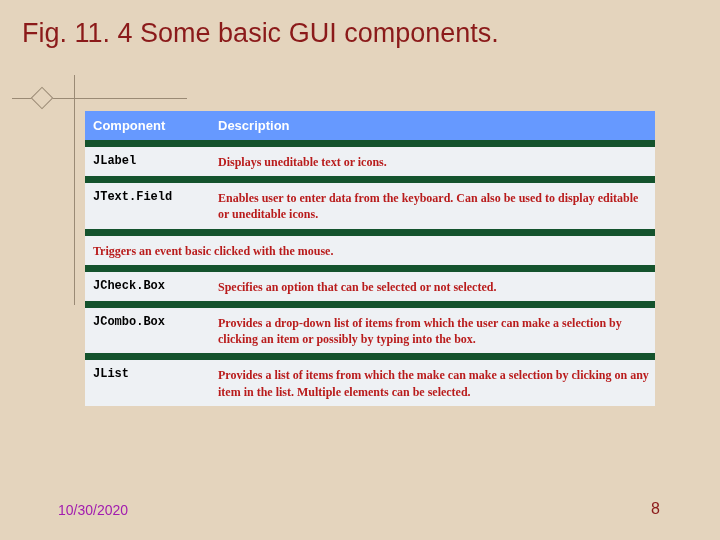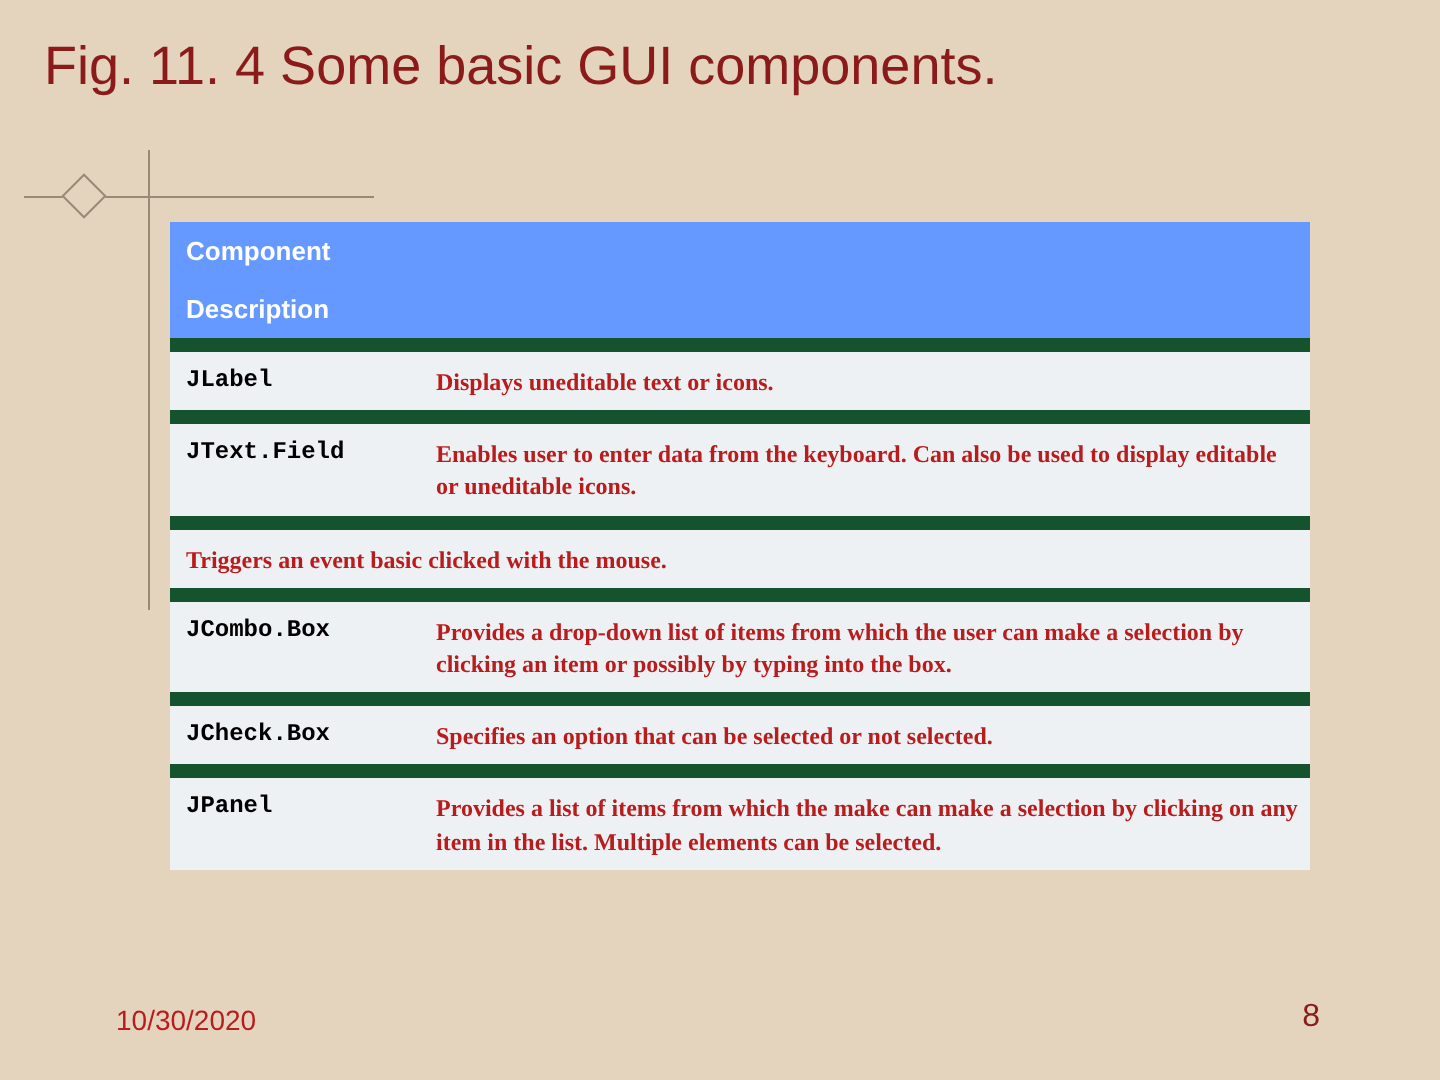--- a/index.html
+++ b/index.html
@@ -59,21 +59,20 @@
     left: 85px;
     width: 570px;
     background: #eef1f4;
   }
   .thead {
     display: flex;
     background: #6699ff;
     color: #fff;
     font-weight: bold;
     font-size: 13px;
-    flex-direction: column;
   }
   .th-comp { width: 125px; padding: 7px 8px; }
   .th-desc { flex: 1; padding: 7px 8px; }
   .trow {
     display: flex;
     border-top: 7px solid #14532d;
   }
   .td-comp {
     width: 125px;
     padding: 7px 8px 6px 8px;
@@ -89,21 +88,21 @@
     font-size: 12px;
     font-weight: bold;
     color: #b91c1c;
     line-height: 1.35;
   }
   .footer-date {
     position: absolute;
     bottom: 22px;
     left: 58px;
     font-size: 14px;
-    color: #b91c1c;
+    color: #a21caf;
   }
   .footer-page {
     position: absolute;
     bottom: 22px;
     right: 60px;
     font-size: 16px;
     color: #8b1a1a;
   }
 </style>
 </head>
@@ -127,27 +126,27 @@
     <div class="td-desc">Displays uneditable text or icons.</div>
   </div>
   <div class="trow">
     <div class="td-comp">JText.Field</div>
     <div class="td-desc">Enables user to enter data from the keyboard. Can also be used to display editable or uneditable icons.</div>
   </div>
   <div class="trow">
     <div class="td-desc">Triggers an event basic clicked with the mouse.</div>
   </div>
   <div class="trow">
+    <div class="td-comp">JCheck.Box</div>
+    <div class="td-desc">Specifies an option that can be selected or not selected.</div>
+  </div>
+  <div class="trow">
     <div class="td-comp">JCombo.Box</div>
     <div class="td-desc">Provides a drop-down list of items from which the user can make a selection by clicking an item or possibly by typing into the box.</div>
   </div>
   <div class="trow">
-    <div class="td-comp">JCheck.Box</div>
-    <div class="td-desc">Specifies an option that can be selected or not selected.</div>
-  </div>
-  <div class="trow">
-    <div class="td-comp">JPanel</div>
+    <div class="td-comp">JList</div>
     <div class="td-desc">Provides a list of items from which the make can make a selection by clicking on any item in the list. Multiple elements can be selected.</div>
   </div>
 </div>
 
 <div class="footer-date">10/30/2020</div>
 <div class="footer-page">8</div>
 
 </body></html>

